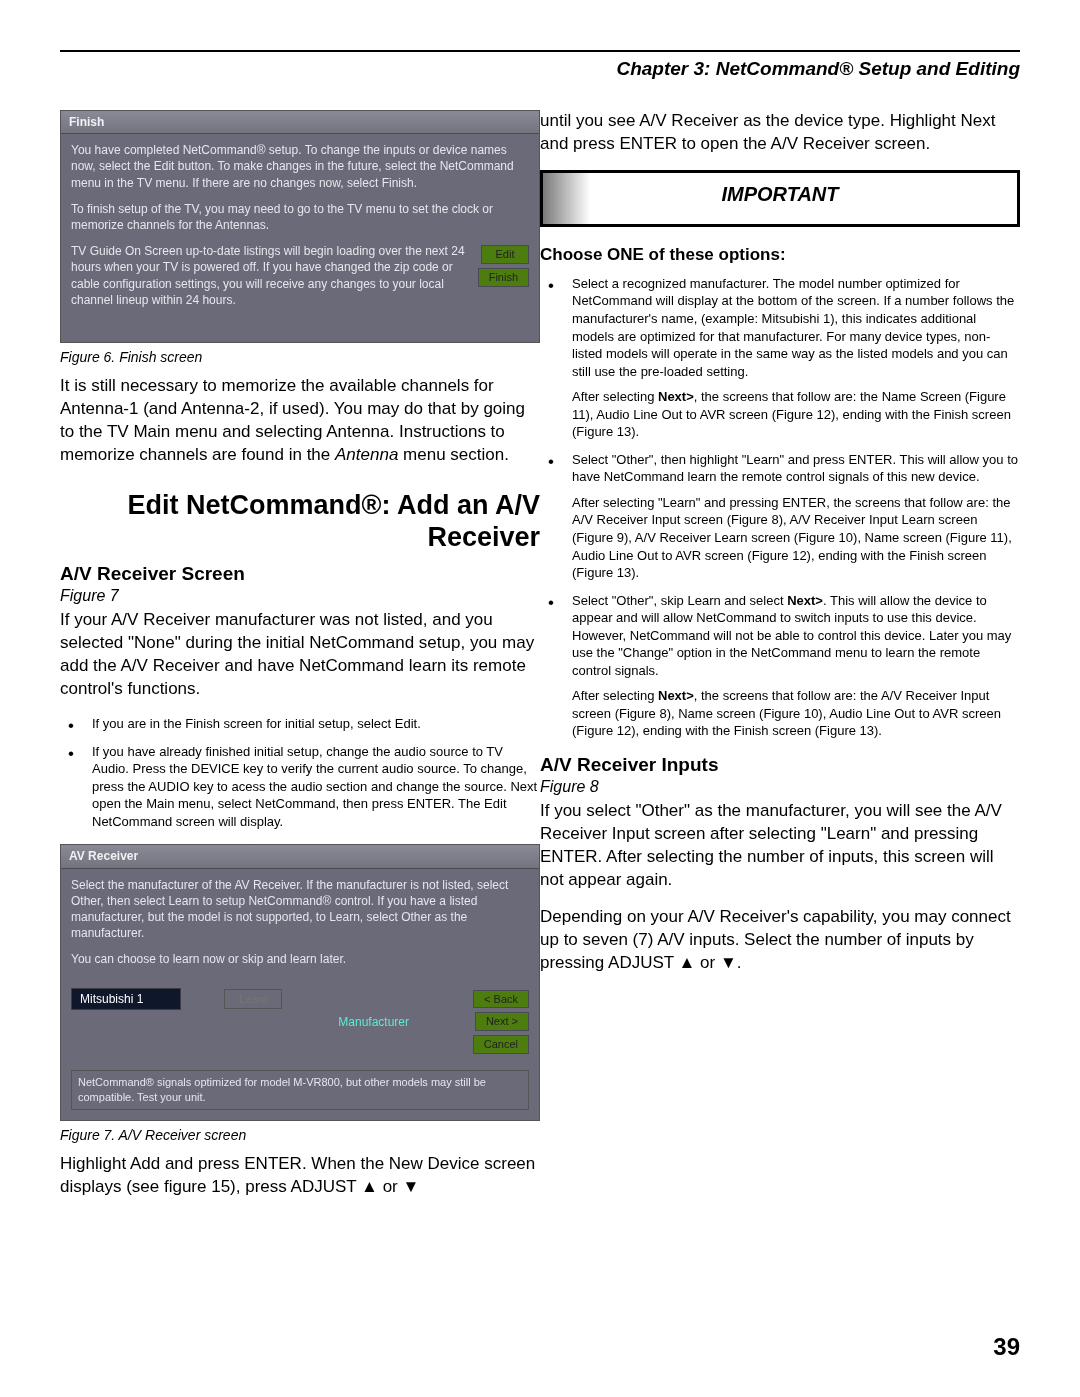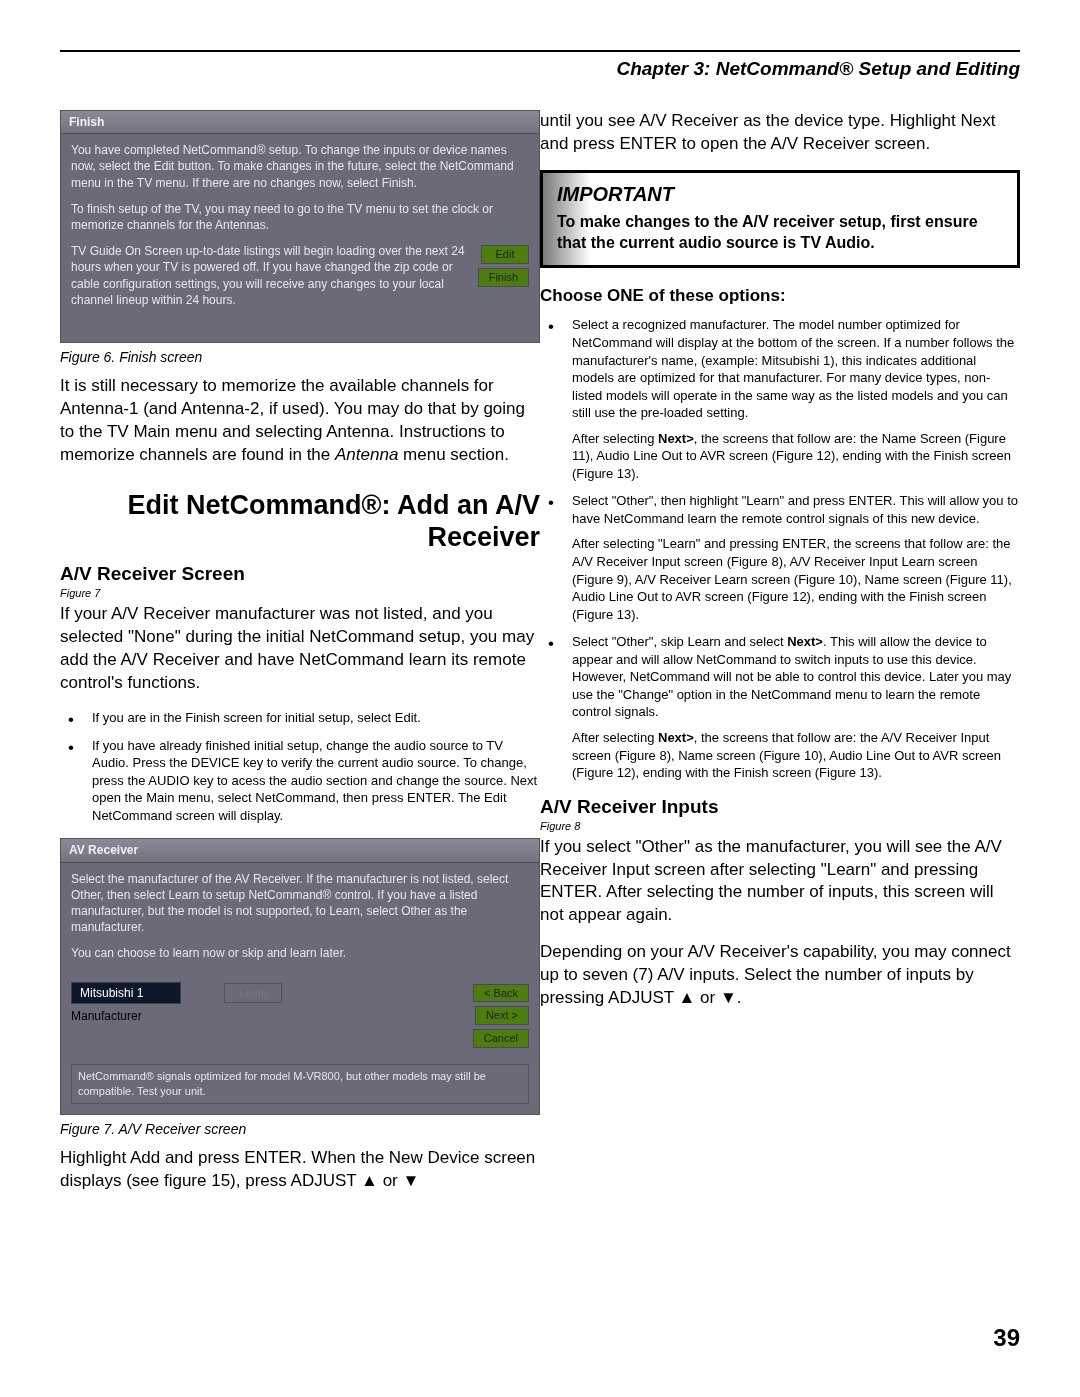--- a/index.html
+++ b/index.html
@@ -22,21 +22,21 @@
     font-weight: bold;
     font-size: 19px;
     margin-bottom: 30px;
   }
   .columns {
     display: flex;
   }
   .col { flex: 1; min-width: 0; }
   .page-num {
     position: absolute;
-    bottom: 45px;
+    bottom: 36px;
     right: 60px;
     font-weight: bold;
     font-size: 24px;
   }
 
   
   .screen {
     background: #6a6a78;
     border: 1px solid #555;
     font-size: 12px;
@@ -76,21 +76,21 @@
     font-weight: bold;
     margin: 22px 0 10px 0;
     line-height: 1.2;
     text-align: right;
   }
   h3.sub {
     font-size: 19px;
     font-weight: bold;
     margin: 10px 0 2px 0;
   }
-  .fig-ref { font-style: italic; font-size: 11px; margin-bottom: 4px; }
+  .fig-ref { font-style: italic; font-size: 16px; margin-bottom: 4px; }
 
   ul.bullets { list-style: none; padding-left: 0; margin: 0 0 14px 0; }
   ul.bullets > li {
     position: relative;
     padding-left: 32px;
     margin-bottom: 10px;
     font-size: 13px;
     line-height: 1.35;
   }
   ul.bullets > li::before {
@@ -103,21 +103,21 @@
   .after-para { margin-top: 8px; display:block; }
 
   
   .avr-row1 { display:flex; gap:40px; align-items:flex-start; margin:20px 0 14px 0;}
   .avr-left { flex:1; }
   .avr-right { width: 80px; text-align:right; }
   .mfr-box {
     background:#0f172a; border:1px solid #3d3d45; padding:2px 8px;
     display:inline-block; min-width:110px; color:#fff; font-size:12px;
   }
-  .mfr-label { font-size:12px; color:#000000; margin-top:4px; }
+  .mfr-label { font-size:12px; color:#5eead4; margin-top:4px;text-align:right; }
   .learn-ghost {
     display:inline-block; border:1px solid #555; color:#777;
     padding:2px 14px; font-size:11px; margin-left:40px; background:#6a6a78;
   }
   .opt-note {
     border:1px solid #555; padding:4px 6px; font-size:11px; color:#e6e6ee;
     margin-top:4px;
   }
 
   
@@ -125,20 +125,21 @@
     border: 3px solid #000;
     padding: 10px 14px 12px 14px;
     margin: 14px 0 18px 0;
     background: linear-gradient(to right, #7a7a7a 0%, #ffffff 10%, #ffffff 100%);
   }
   .important-title {
     font-style: italic;
     font-weight: bold;
     font-size: 20px;
     margin-bottom: 6px;
+    text-align: center;
   }
   .important-body { font-weight: bold; font-size: 16px; line-height:1.3; }
 
   .choose-line { font-weight: bold; font-size: 17px; margin-bottom: 10px; }
 </style>
 </head>
 <body>
 
 <div class="header-line"></div>
 <div class="chapter-title">Chapter 3: NetCommand® Setup and Editing</div>
@@ -205,21 +206,20 @@
 
     <p class="body-text">Highlight Add and press ENTER.  When the New Device screen displays (see figure 15), press ADJUST ▲ or ▼</p>
   </div>
 
   <div class="col">
 
     <p class="body-text body-p">until you see A/V Receiver as the device type.  Highlight Next and press ENTER to open the A/V Receiver screen.</p>
 
     <div class="important-box">
       <div class="important-title">IMPORTANT</div>
-      <div class="important-body">To make changes to the A/V receiver setup, first ensure that the current audio source is TV Audio.</div>
     </div>
 
     <div class="choose-line">Choose ONE of these options:</div>
 
     <ul class="bullets">
       <li>
         <span>Select a recognized manufacturer.  The model number optimized for NetCommand will display at the bottom of the screen. If a number follows the manufacturer's name, (example: Mitsubishi 1), this indicates additional models are optimized for that manufacturer.  For many device types, non-listed models will operate in the same way as the listed models and you can still use the pre-loaded setting.</span>
         <span class="after-para">
           <span>After selecting </span><b>Next&gt;</b><span>, the screens that follow are: the Name Screen (Figure 11), Audio Line Out to AVR screen (Figure 12), ending with the Finish screen (Figure 13).</span>
         </span>

